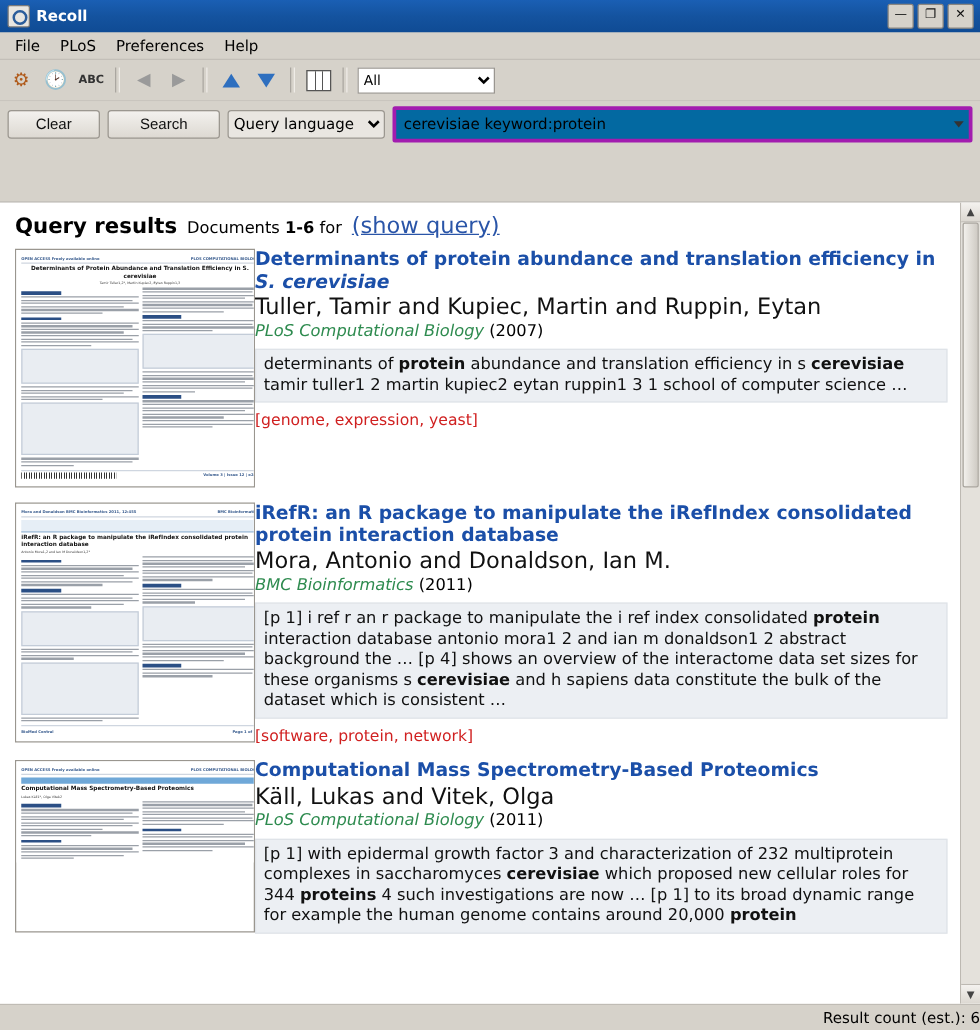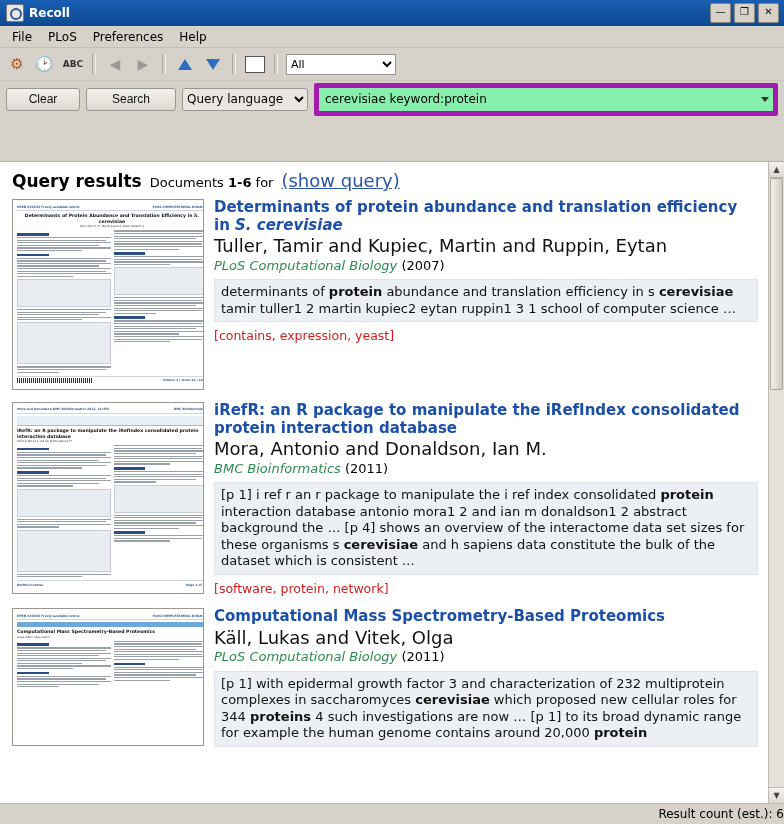--- a/index.html
+++ b/index.html
@@ -152,22 +152,22 @@
     width: 126px;
     background: #e9e6e1;
     border: 1px solid #9b9790;
     border-radius: 3px;
     font-size: 12px;
     font-family: "DejaVu Sans", "Liberation Sans", sans-serif;
   }
   .query-combo {
     flex: 1 1 auto;
     height: 23px;
-    background: #86efac;
-    border: 5px solid #a21caf;
+    background: #0369a1;
+    border: 3px solid #a21caf;
     border-radius: 2px;
     display: flex;
     align-items: center;
     padding: 0 4px;
   }
   .query-combo input {
     flex: 1 1 auto;
     border: none;
     outline: none;
     font-size: 12px;
@@ -203,21 +203,20 @@
     padding: 8px 10px 6px 12px;
     font-size: 13px;
   }
   .res-header .qtitle { font-size: 17px; font-weight: bold; }
   .res-header .docs { font-size: 13px; }
   .res-header .docs b { font-weight: bold; }
   .res-header a { color: #2a55a8; text-decoration: underline; font-size: 18px; }
   
   .result {
     display: flex;
-    gap: 10px;
     padding: 2px 10px 10px 12px;
     align-items: flex-start;
   }
   .thumb {
     width: 190px;
     flex: 0 0 190px;
     border: 1px solid #9a968f;
     background: #fff;
     overflow: hidden;
     position: relative;
@@ -477,21 +476,21 @@
         <div class="res-body">
           <div class="res-title">
             <span>Determinants of protein abundance and translation efficiency in </span><span class="ital">S. cerevisiae</span>
           </div>
           <div class="res-authors">Tuller, Tamir and Kupiec, Martin and Ruppin, Eytan</div>
           <div class="res-journal">
             <span class="jname">PLoS Computational Biology</span>
             <span>(2007)</span>
           </div>
           <div class="snippet">determinants of <b>protein</b> abundance and translation efficiency in s <b>cerevisiae</b> tamir tuller1 2 martin kupiec2 eytan ruppin1 3 1 school of computer science  …</div>
-          <div class="keywords">[contains, expression, yeast]</div>
+          <div class="keywords">[genome, expression, yeast]</div>
         </div>
       </div>
 
       <div class="result">
         <div class="thumb">
           <div class="pg thumb-inner">
             <div class="pg-head">
               <span class="pg-brand">Mora and Donaldson BMC Bioinformatics 2011, 12:455</span>
               <span class="pg-brand">BMC Bioinformatics</span>
             </div>

